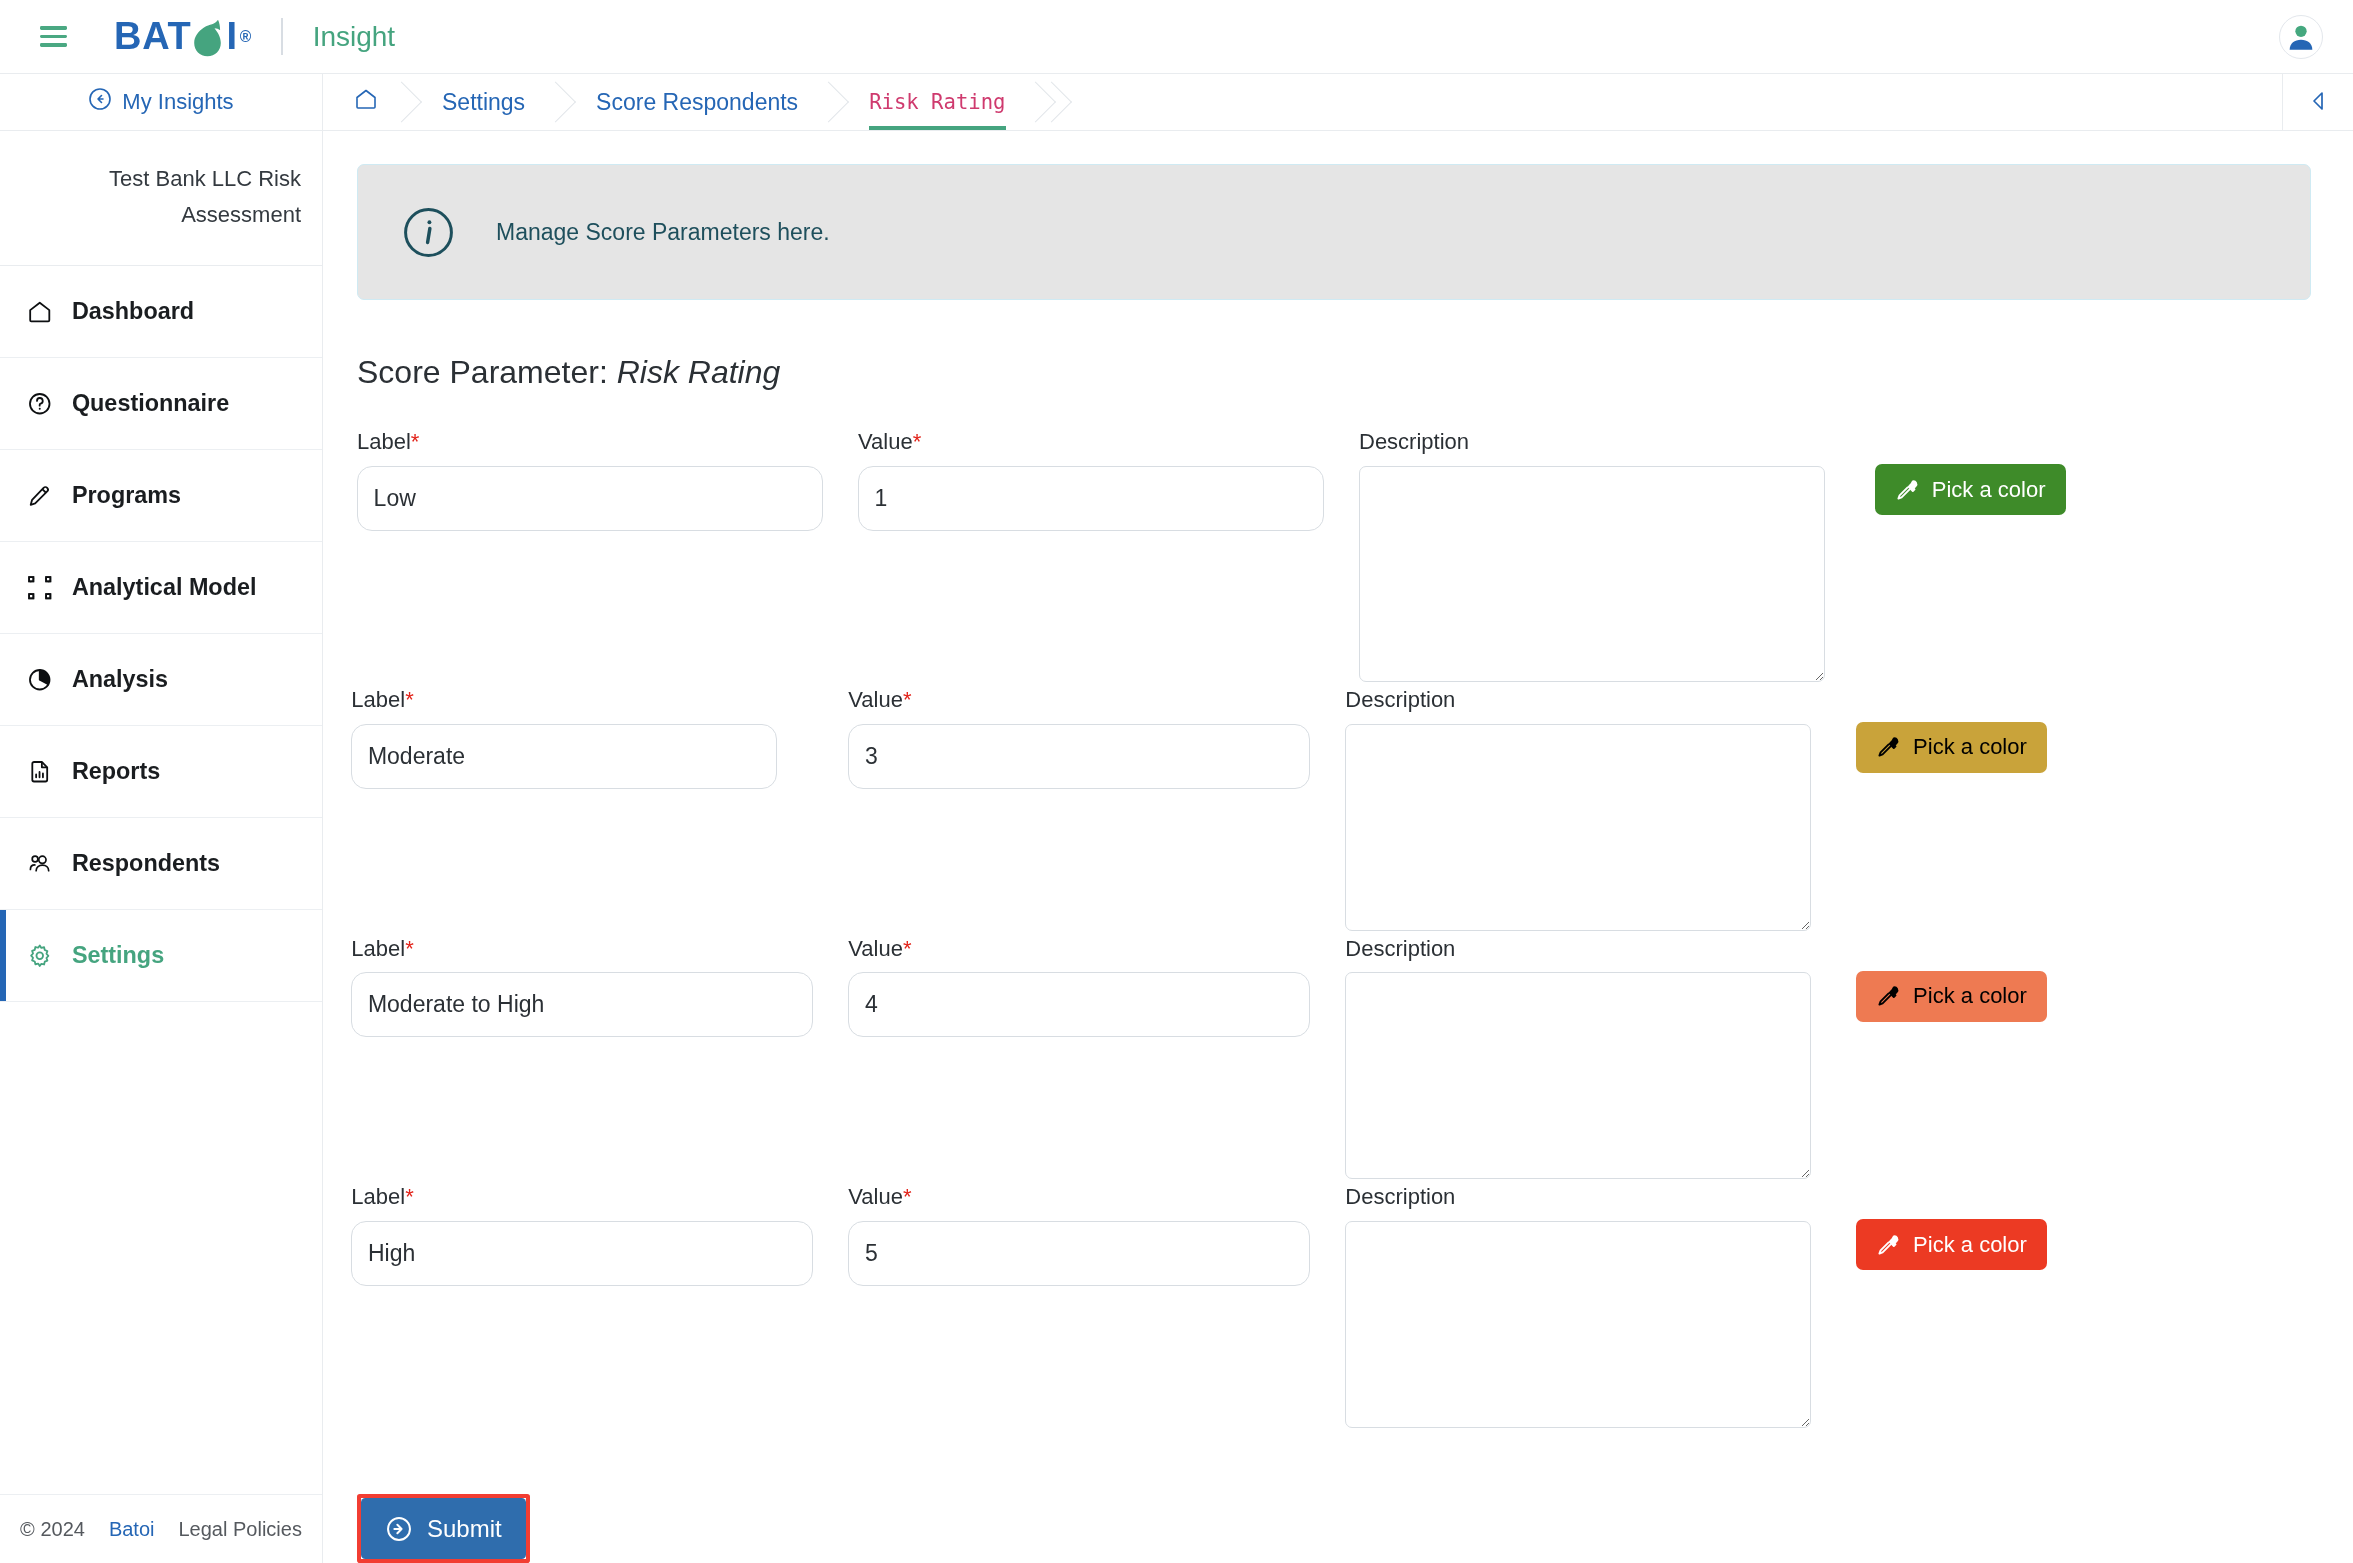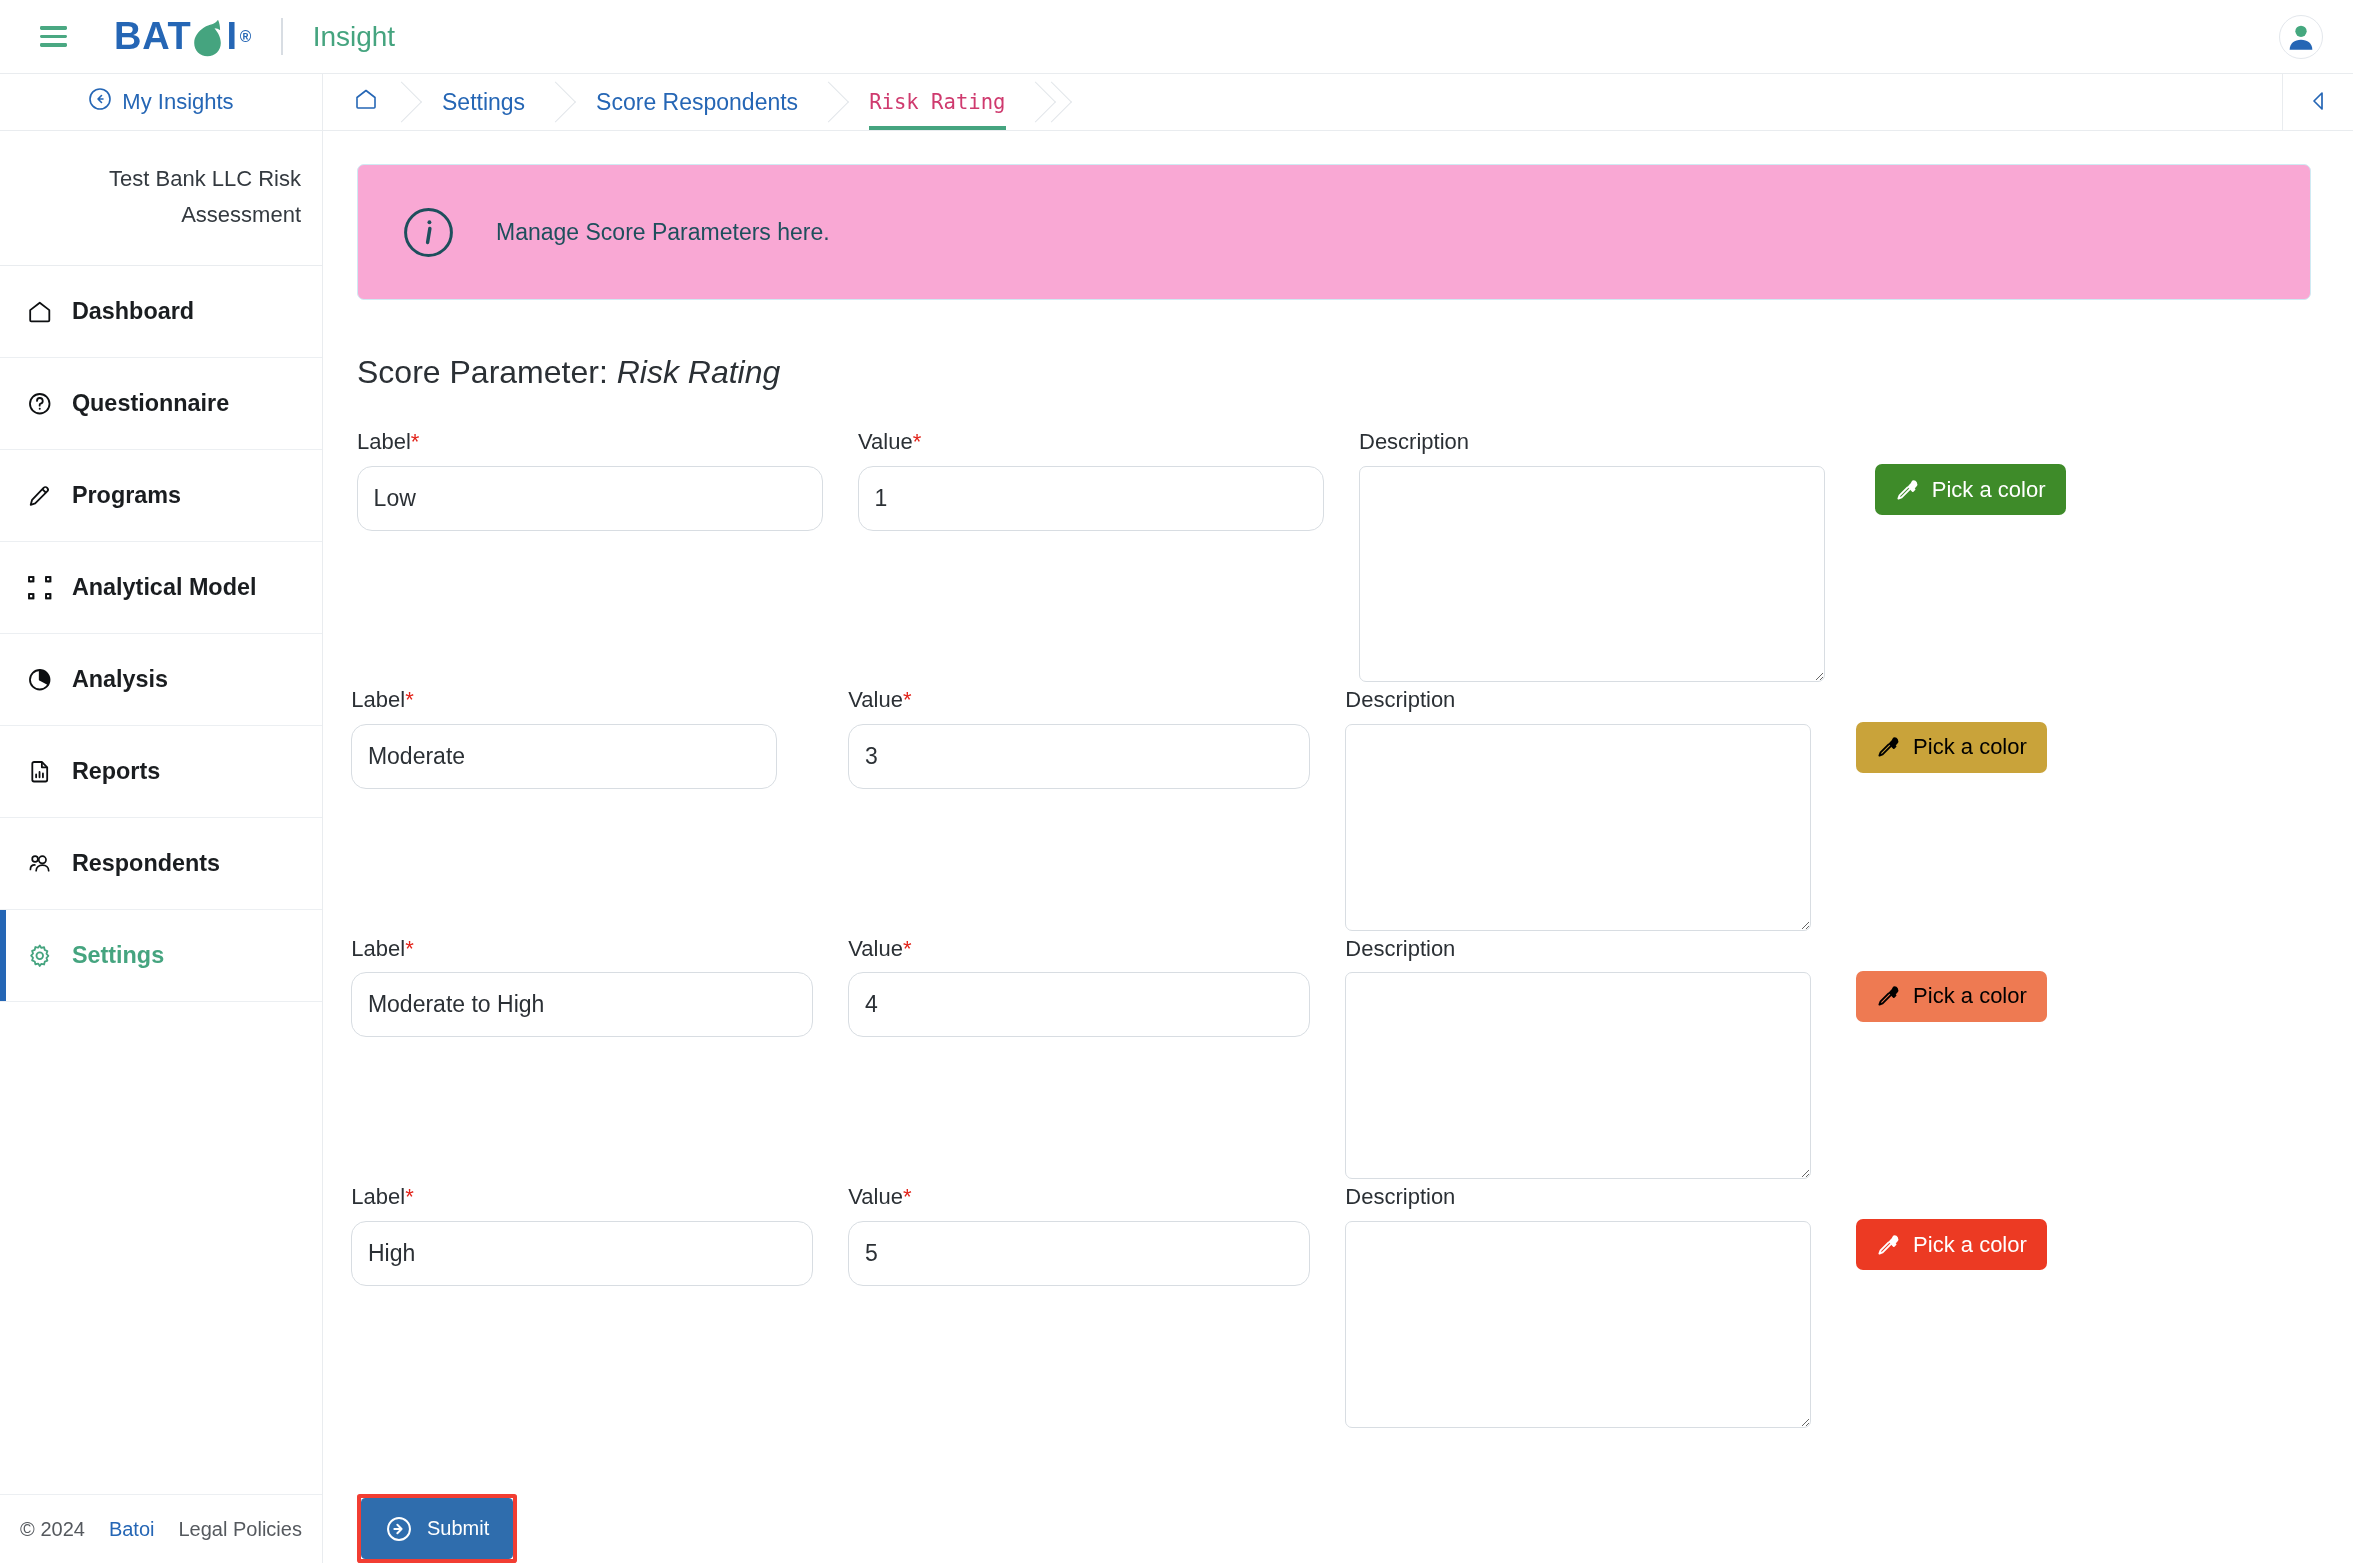--- a/index.html
+++ b/index.html
@@ -95,21 +95,21 @@
   }
   .collapse-btn {
     margin-left: auto; width: 72px; display: flex; align-items: center; justify-content: center;
     border-left: 1.4px solid #e9ecef; cursor: pointer;
   }
 
   
   .content { flex: 1; padding: 33px 43px 0 34px; overflow: hidden; }
 
   .alert {
-    background: #f9a8d4; border: 0.7px solid #cfeaf3; border-radius: 7px;
+    background: #e5e5e5; border: 0.7px solid #cfeaf3; border-radius: 7px;
     min-height: 136px; display: flex; align-items: center; gap: 40px; padding: 0 43px;
     margin-bottom: 54px;
   }
   .alert-icon { width: 55px; height: 55px; flex: 0 0 55px; }
   .alert-text { font-size: 23px; color: #1e4f5c; }
 
   .page-title { font-size: 32px; color: #2b3035; margin-bottom: 40px; }
   .page-title em { font-style: italic; }
 
   
@@ -134,21 +134,21 @@
     height: 51px; padding: 0 20px; font-size: 22px;
     font-family: "Liberation Sans", sans-serif; white-space: nowrap;
   }
   .pick-btn .dropper { width: 24px; height: 24px; flex: 0 0 24px; display: flex; align-items: center; justify-content: center; }
 
   .submit-wrap { padding: 0 0 0 34px; }
   .submit-ring { display: inline-block; border: 4.3px solid #f23d32; border-radius: 2.8px; padding: 0; }
   .submit-btn {
     display: inline-flex; align-items: center; gap: 14px;
     background: #2f6dad; color: #fff; border: none; border-radius: 4.3px;
-    height: 61px; padding: 0 24px; font-size: 20px; cursor: pointer;
+    height: 61px; padding: 0 24px; font-size: 24px; cursor: pointer;
     font-family: "Liberation Sans", sans-serif;
   }
   .submit-btn .arrow { width: 28px; height: 28px; flex: 0 0 28px; }
 </style>
 </head>
 <body>
 
 <div class="app">
 
   <div class="topbar">

